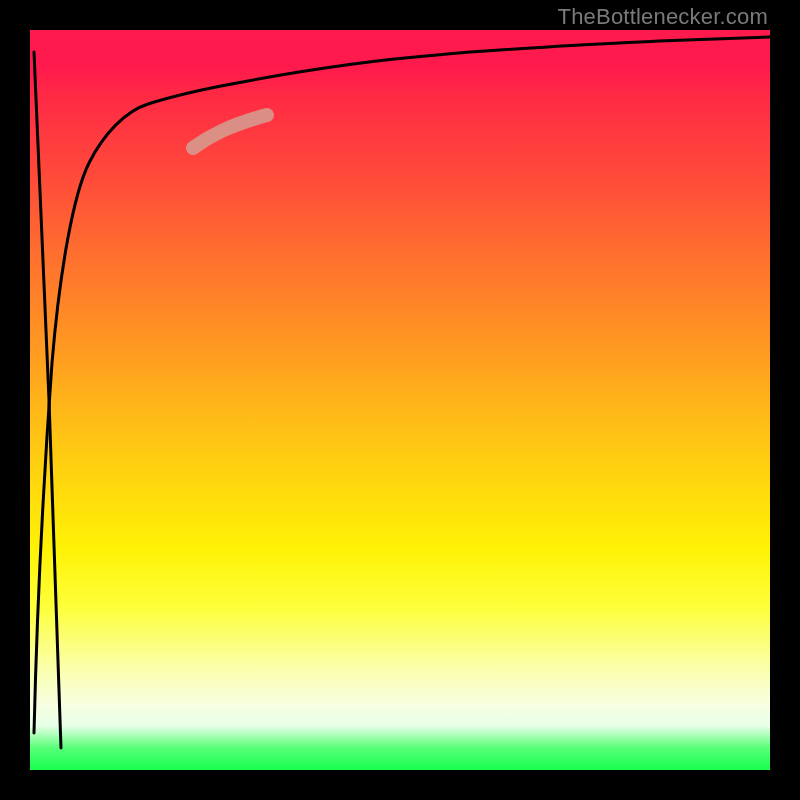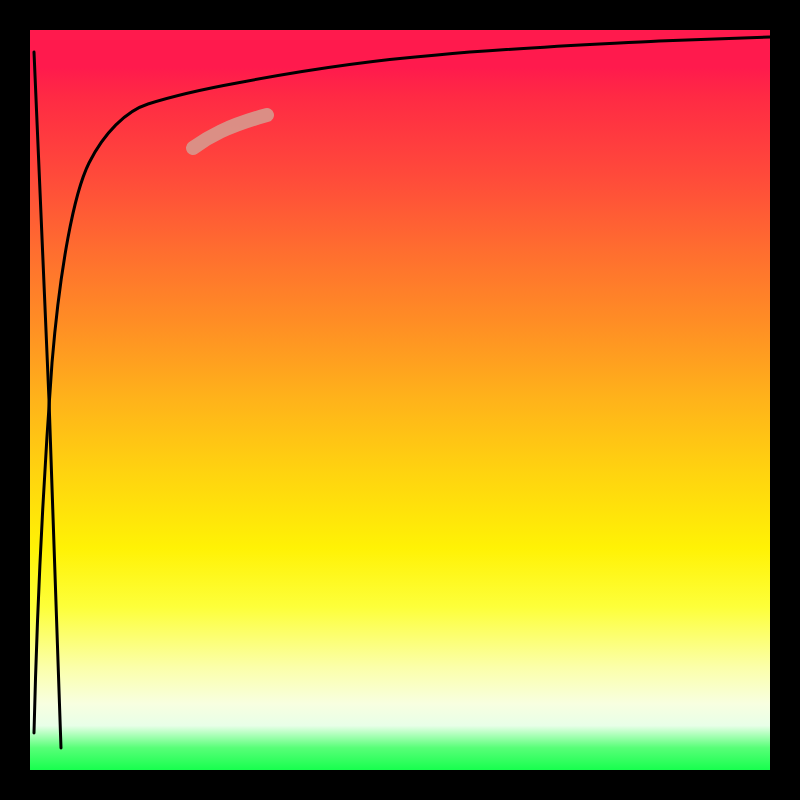--- a/index.html
+++ b/index.html
@@ -82,14 +82,15 @@
                C 481 18, 555 15, 629 11
                C 703 8, 740 7, 740 7" fill="none" stroke="#000" stroke-width="3" stroke-linecap="round"></path>
 
       <path d="M 163 118
                C 178 107, 197 96, 237 85" fill="none" stroke="#d99489" stroke-width="14" stroke-linecap="round" opacity="0.95"></path>
 
     </svg>
 
   </div>
 
+  <div class="watermark">TheBottlenecker.com</div>
 
 </div>
 
 </body></html>

